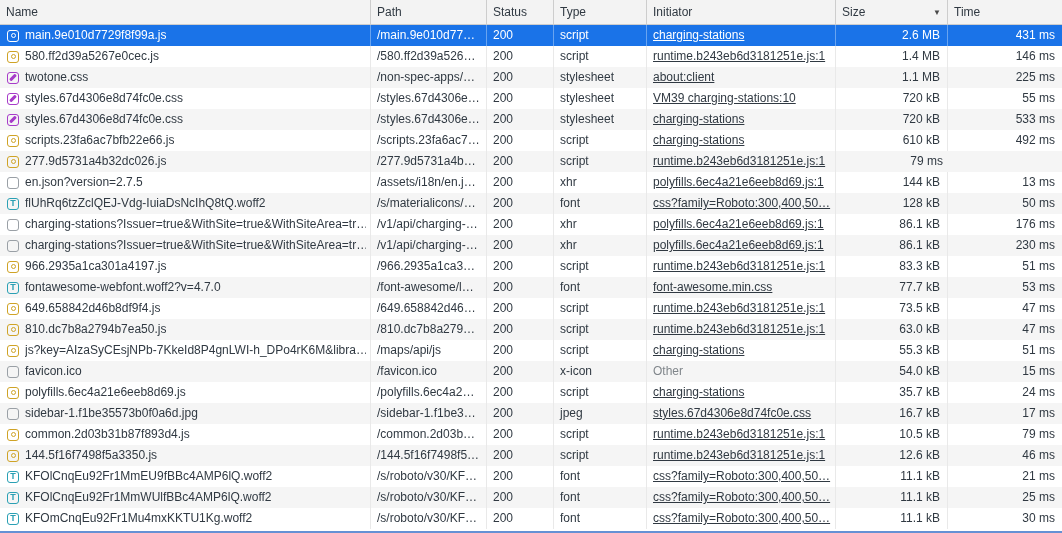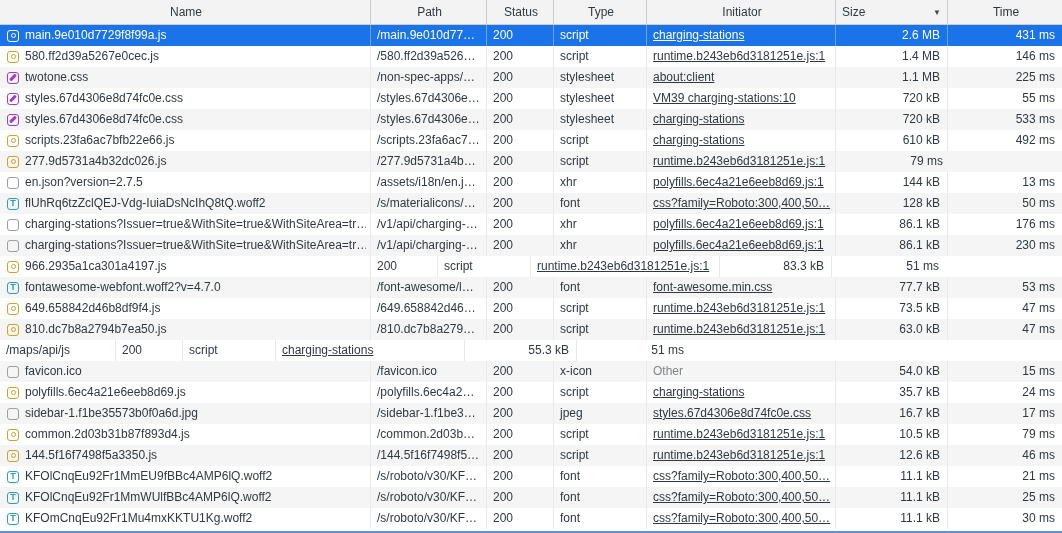--- a/index.html
+++ b/index.html
@@ -5,21 +5,21 @@
   html,body{margin:0;padding:0;}
   body{
     width:1062px;height:533px;overflow:hidden;background:#fff;
     font-family:"Liberation Sans",sans-serif;font-size:12px;color:#303942;
     -webkit-font-smoothing:antialiased;
   }
   .net-table{width:1062px;height:533px;display:flex;flex-direction:column;}
   
   .header{display:flex;height:25px;background:#f3f3f3;border-bottom:1px solid #cdcdcd;box-sizing:border-box;flex:none;}
   .hcell{display:flex;align-items:center;box-sizing:border-box;border-right:1px solid #cdcdcd;
-         padding:0 4px 0 6px;white-space:nowrap;overflow:hidden;color:#303942;justify-content:center;}
+         padding:0 4px 0 6px;white-space:nowrap;overflow:hidden;color:#303942;}
   .hcell:last-child{border-right:none;}
   .sort-arrow{margin-left:auto;font-size:8px;color:#494949;padding-right:2px;}
   
   .col-name{width:371px;}
   .col-path{width:116px;}
   .col-status{width:67px;}
   .col-type{width:93px;}
   .col-initiator{width:189px;}
   .col-size{width:112px;}
   .col-time{width:114px;}
@@ -229,20 +229,21 @@
         <div class="cell num col-size">86.1 kB</div>
         <div class="cell num col-time">230 ms</div>
       </div>
       <div class="row">
         <div class="cell col-name name-cell">
           <span class="res-icon icon-script">
             <span class="dot"></span>
           </span>
           <span class="name-text">966.2935a1ca301a4197.js</span>
         </div>
+        <div class="cell col-path">/966.2935a1ca3…</div>
         <div class="cell col-status">200</div>
         <div class="cell col-type">script</div>
         <div class="cell col-initiator"><span class="link">runtime.b243eb6d3181251e.js:1</span></div>
         <div class="cell num col-size">83.3 kB</div>
         <div class="cell num col-time">51 ms</div>
       </div>
       <div class="row">
         <div class="cell col-name name-cell">
           <span class="res-icon icon-font">T</span>
           <span class="name-text">fontawesome-webfont.woff2?v=4.7.0</span>
@@ -276,20 +277,26 @@
           <span class="name-text">810.dc7b8a2794b7ea50.js</span>
         </div>
         <div class="cell col-path">/810.dc7b8a279…</div>
         <div class="cell col-status">200</div>
         <div class="cell col-type">script</div>
         <div class="cell col-initiator"><span class="link">runtime.b243eb6d3181251e.js:1</span></div>
         <div class="cell num col-size">63.0 kB</div>
         <div class="cell num col-time">47 ms</div>
       </div>
       <div class="row">
+        <div class="cell col-name name-cell">
+          <span class="res-icon icon-script">
+            <span class="dot"></span>
+          </span>
+          <span class="name-text">js?key=AIzaSyCEsjNPb-7KkeId8P4gnLWI-h_DPo4rK6M&amp;libra…</span>
+        </div>
         <div class="cell col-path">/maps/api/js</div>
         <div class="cell col-status">200</div>
         <div class="cell col-type">script</div>
         <div class="cell col-initiator"><span class="link">charging-stations</span></div>
         <div class="cell num col-size">55.3 kB</div>
         <div class="cell num col-time">51 ms</div>
       </div>
       <div class="row">
         <div class="cell col-name name-cell">
           <span class="res-icon icon-doc"></span>

